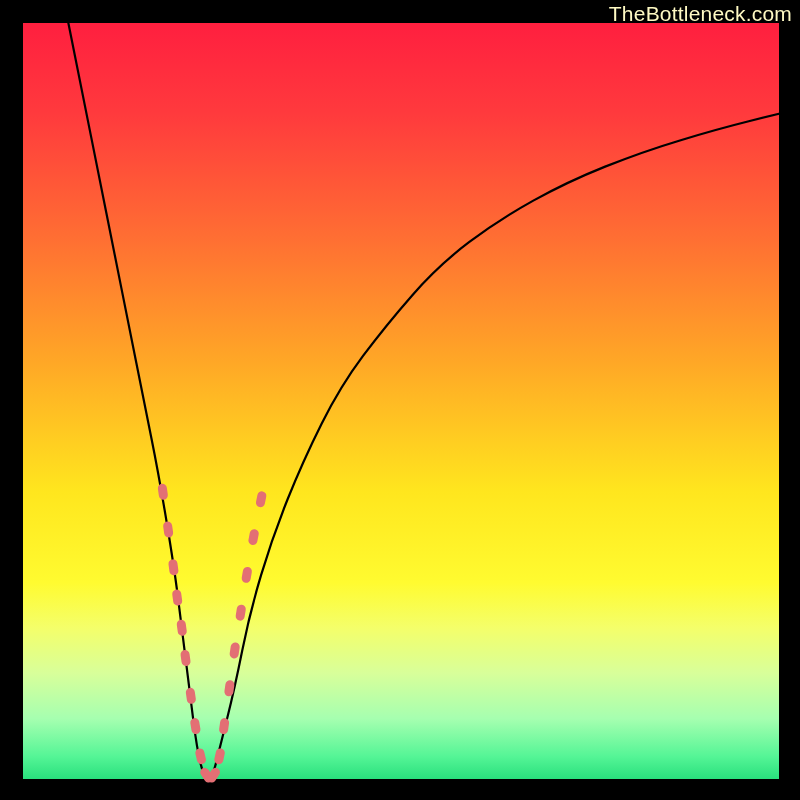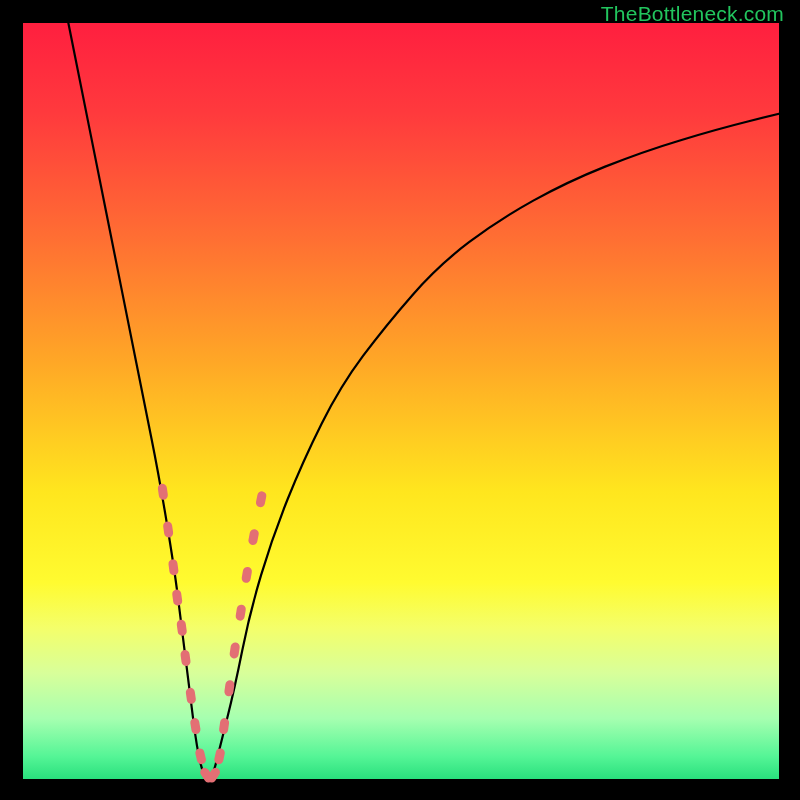--- a/index.html
+++ b/index.html
@@ -21,22 +21,22 @@
     position: absolute;
     left: 23px;
     top: 23px;
     width: 756px;
     height: 756px;
     
   }
   .watermark {
     position: absolute;
     top: 2px;
-    right: 16px;
-    color: #22c55e;
+    right: 8px;
+    color: #fef9c3;
     font-size: 21px;
     font-weight: 500;
     letter-spacing: 0.2px;
     text-align: center;
   }
   svg.curve-layer {
     position: absolute;
     left: 23px;
     top: 23px;
     width: 756px;

